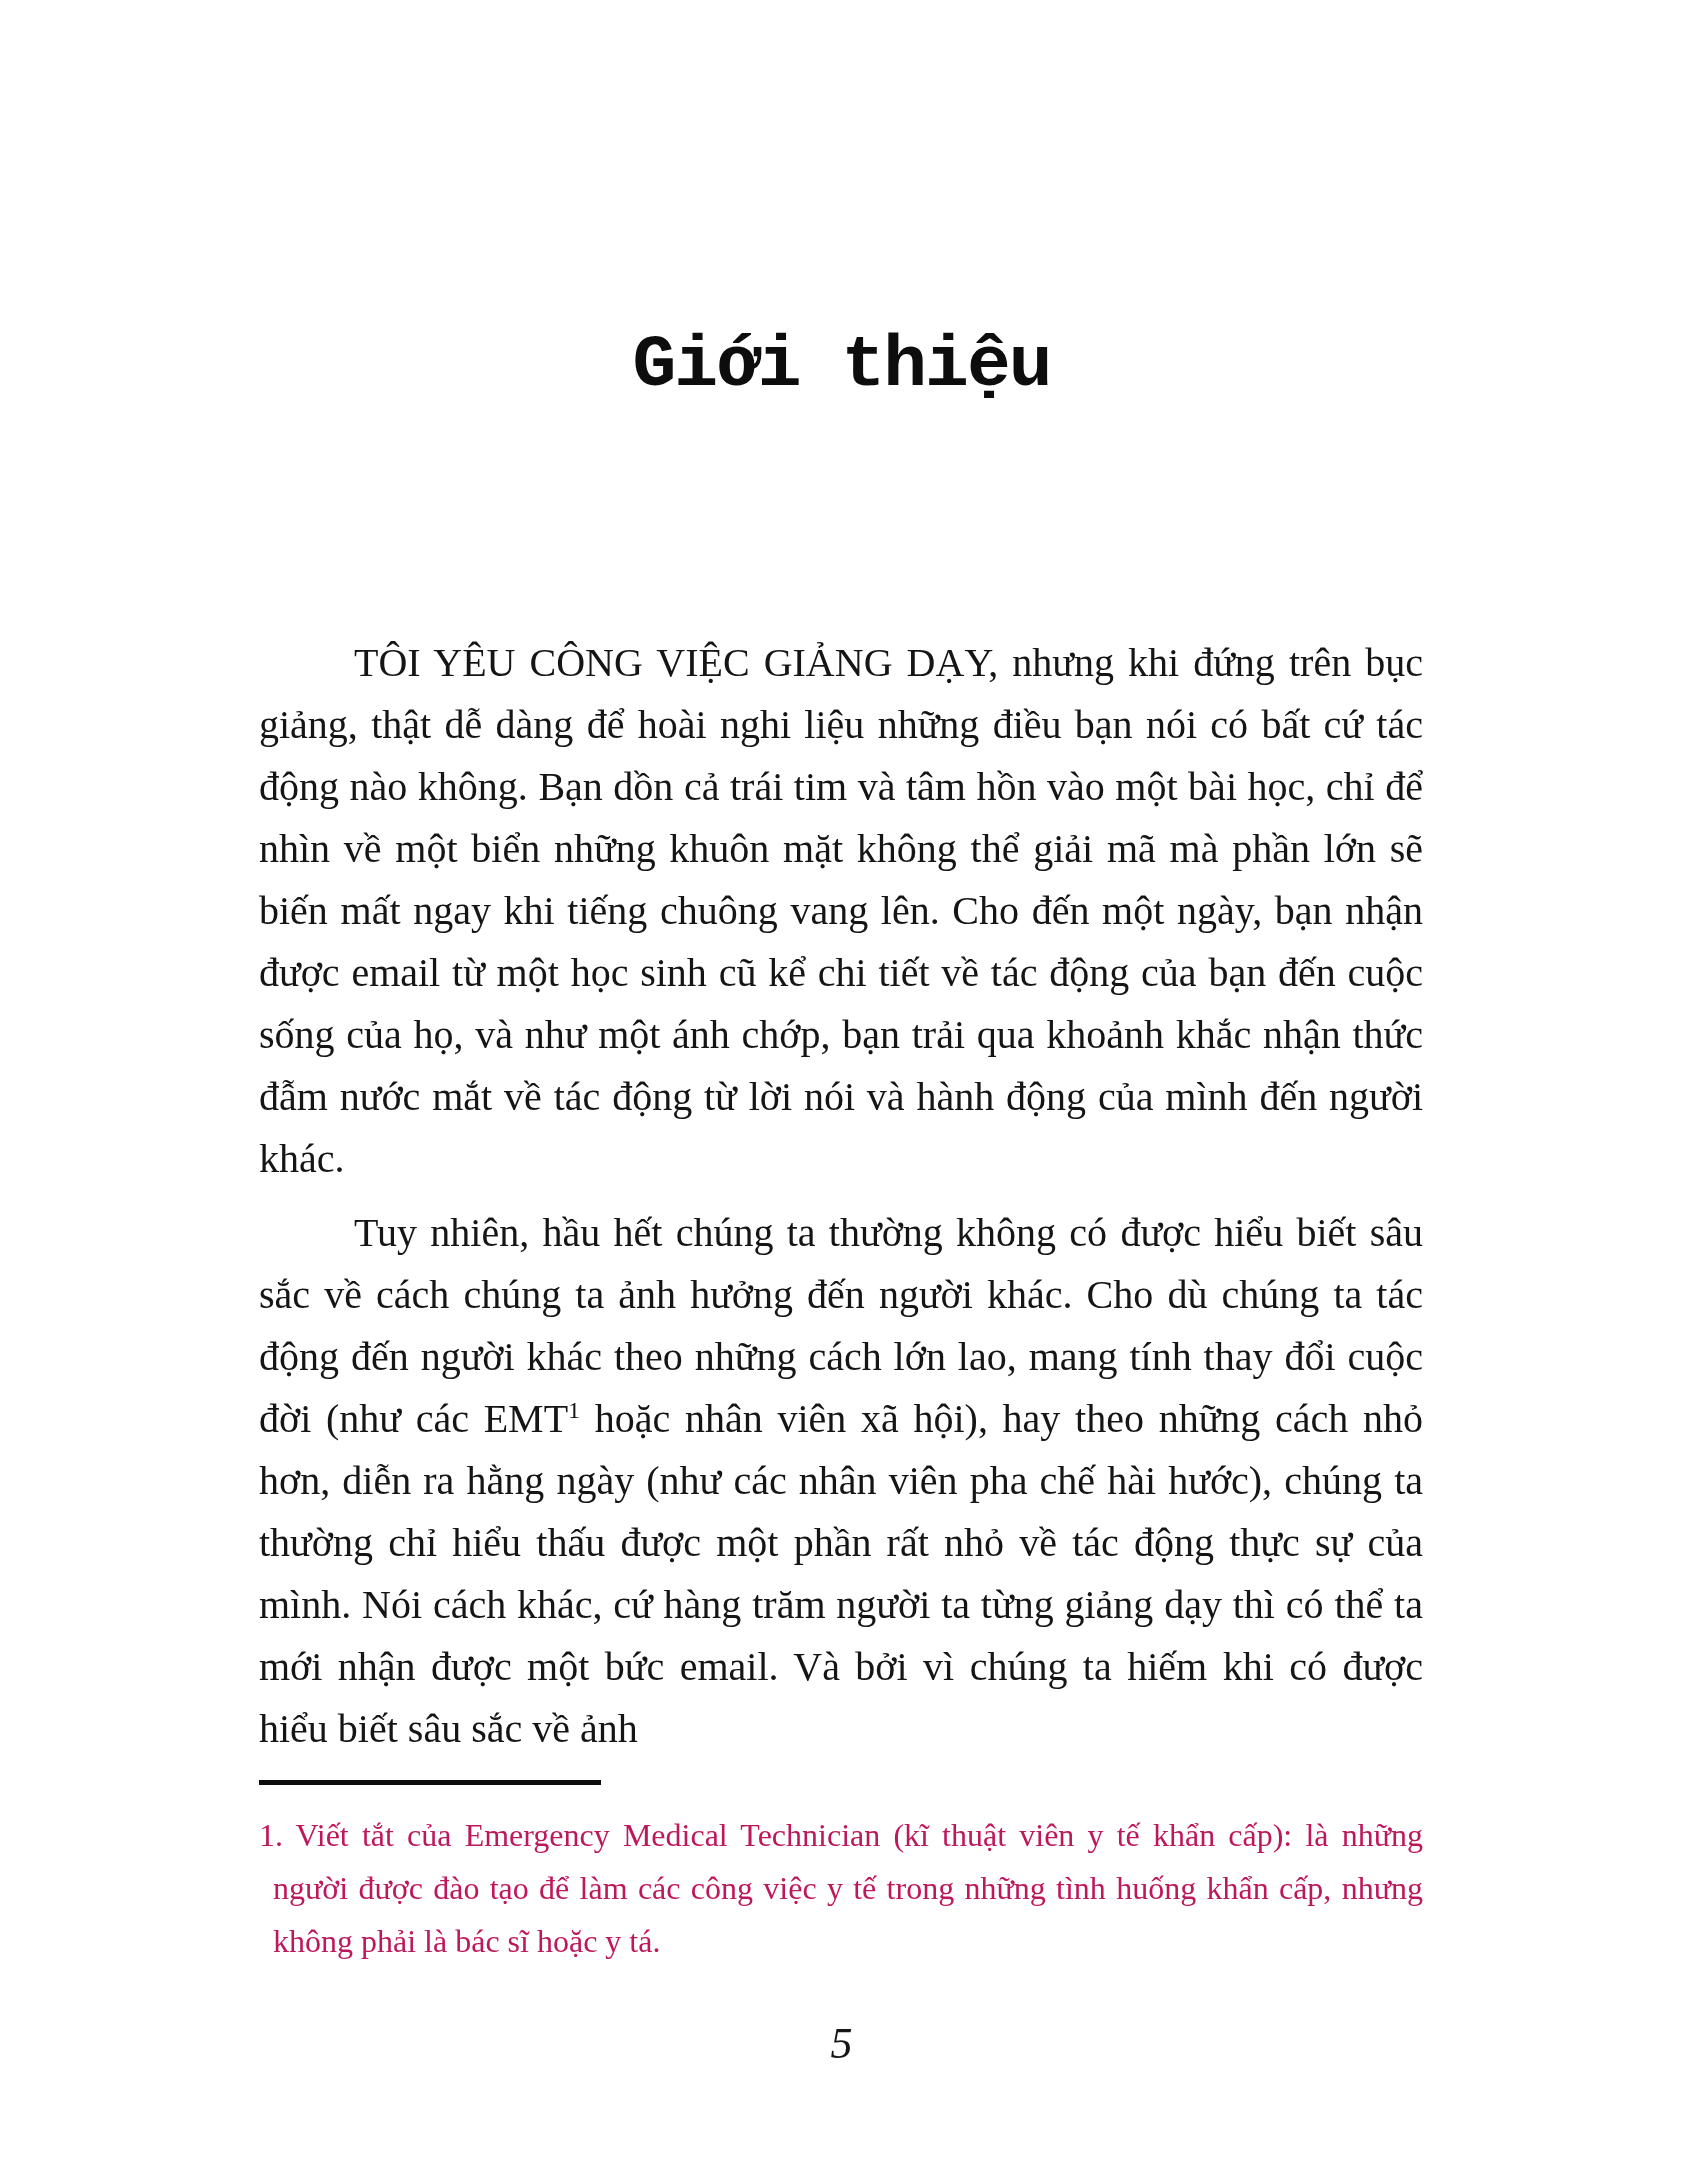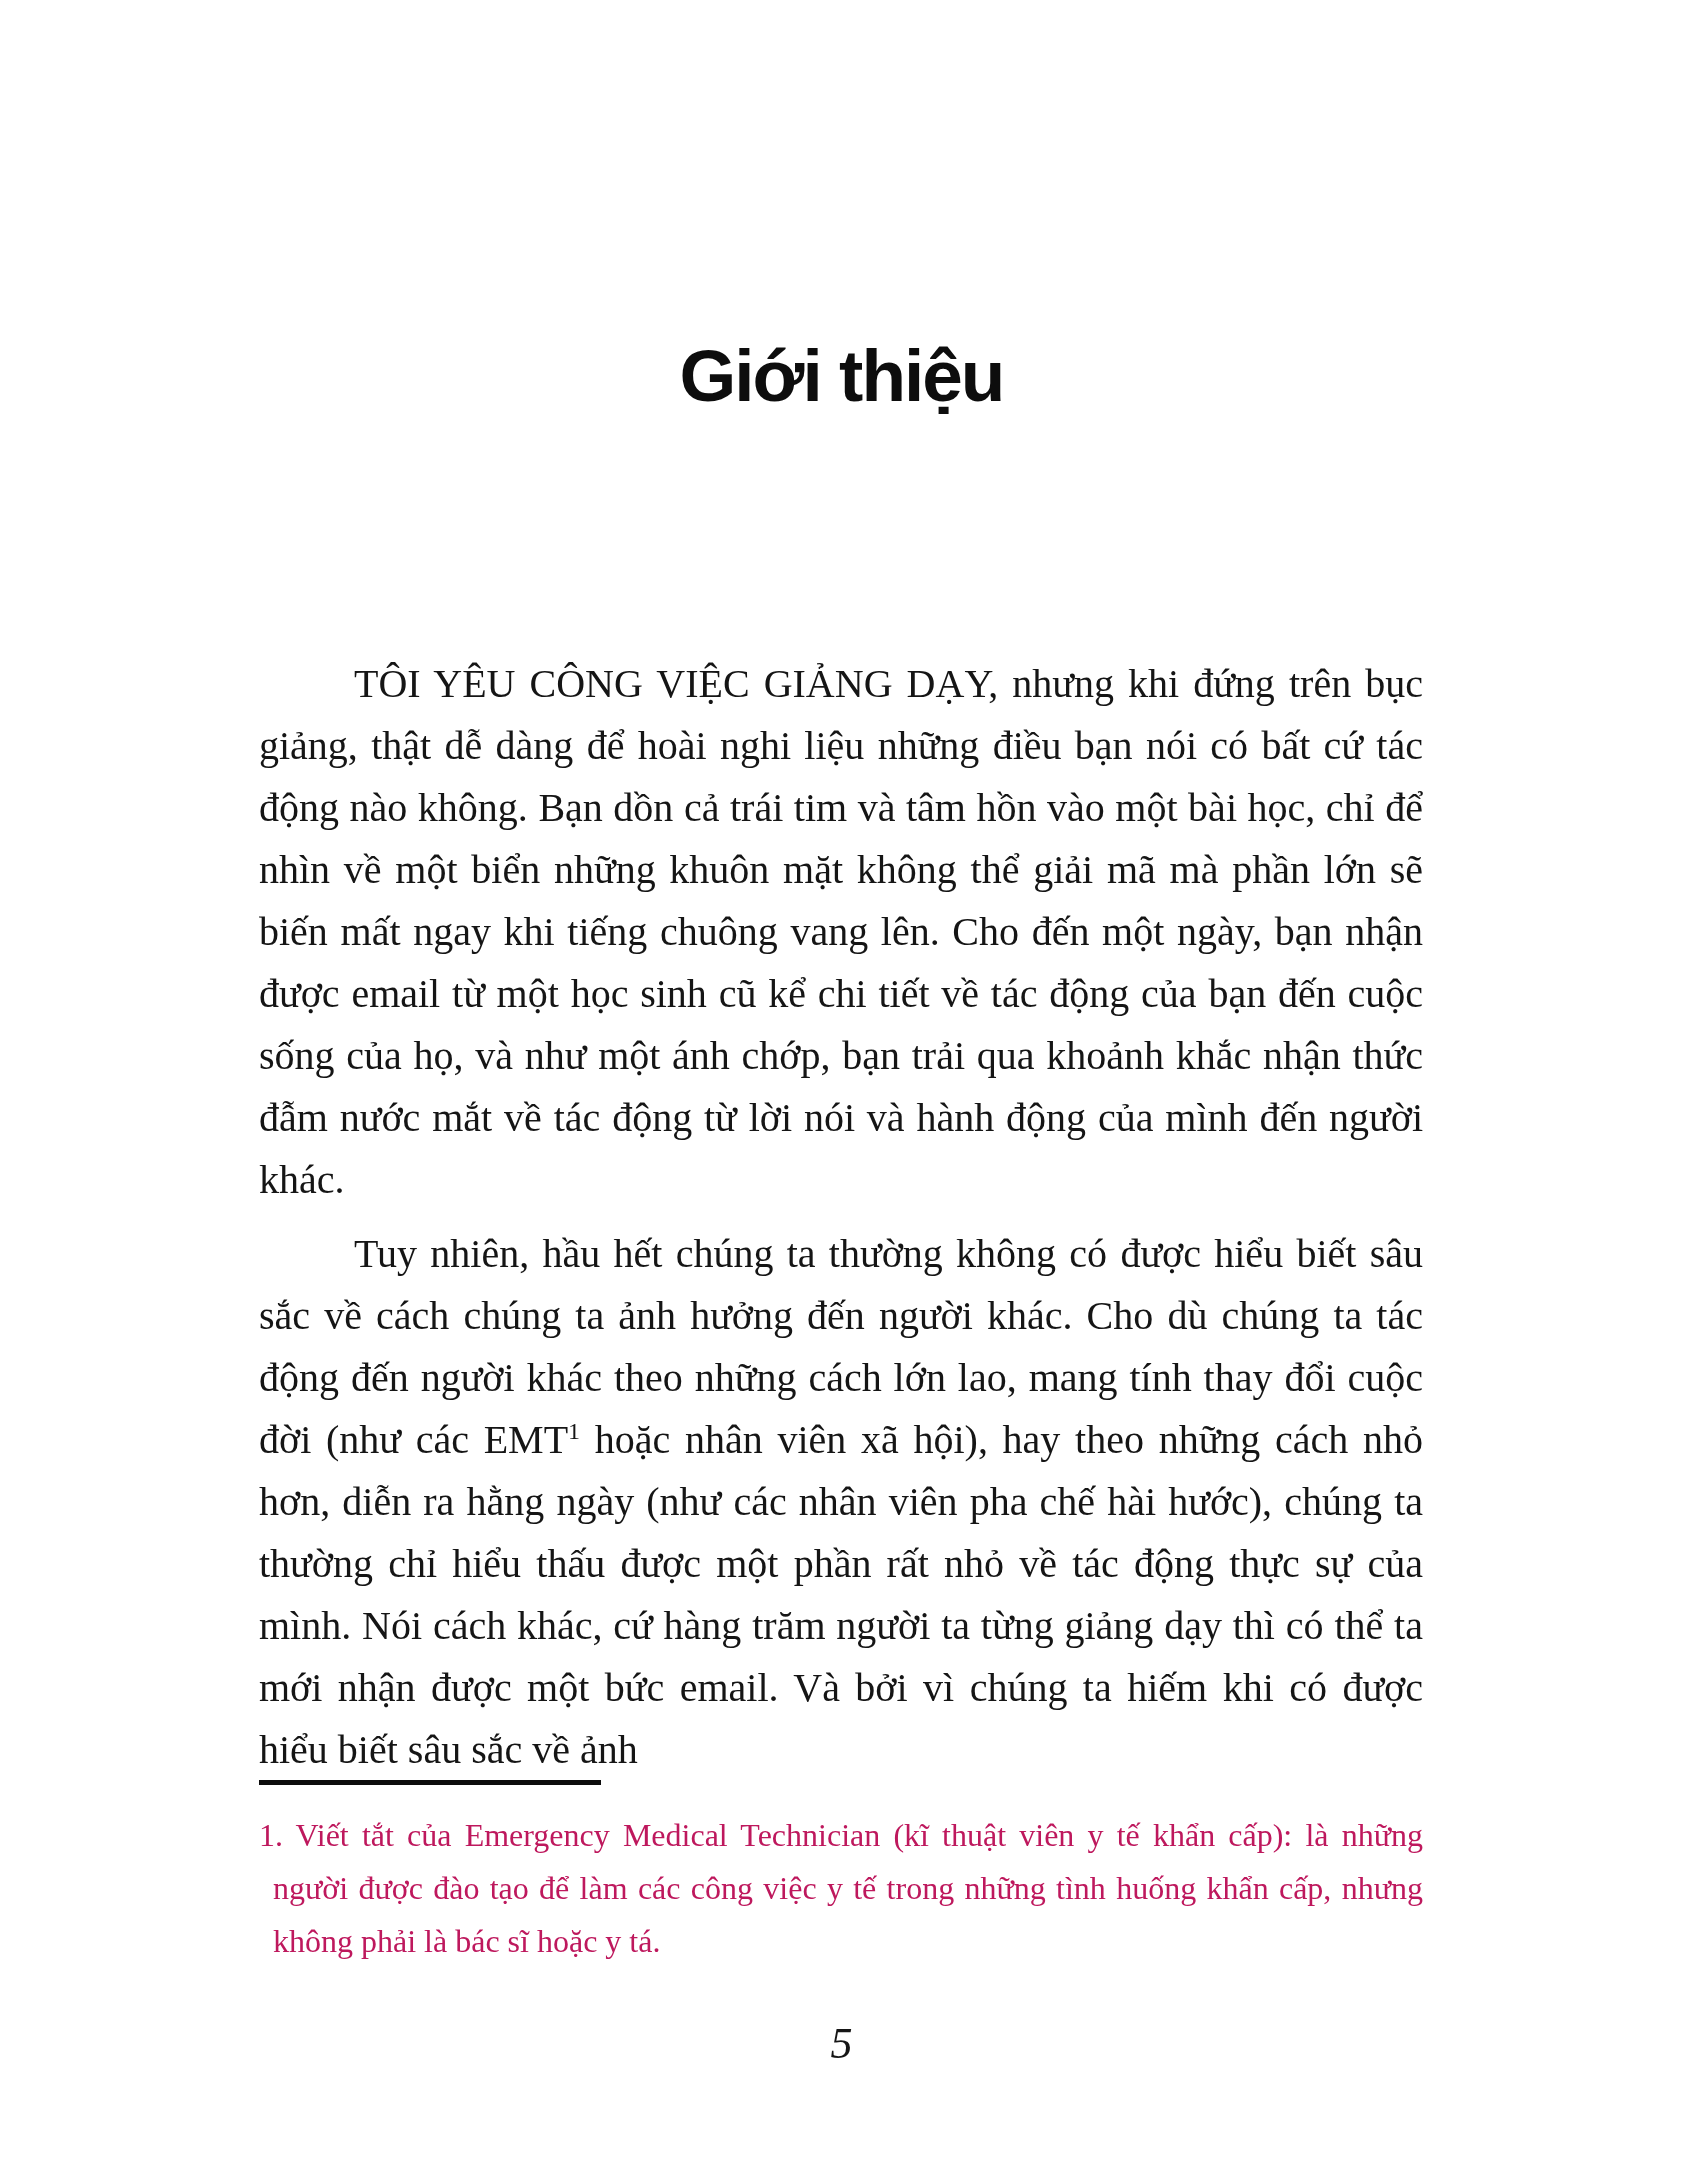--- a/index.html
+++ b/index.html
@@ -13,34 +13,34 @@
     color: #151515;
     overflow: hidden;
   }
   .page {
     position: absolute;
     inset: 0;
     background: #ffffff;
   }
   .chapter-title {
     position: absolute;
-    top: 334px;
+    top: 324px;
     left: 0;
     width: 100%;
     margin: 0;
     text-align: center;
-    font-family: Liberation Sans, sans-serif;
+    font-family: Liberation Mono, monospace;
     font-weight: bold;
     font-size: 73px;
     letter-spacing: -2px;
     color: #0d0d0d;
   }
   .body-text {
     position: absolute;
-    top: 653px;
+    top: 632px;
     left: 259px;
     width: 1164px;
   }
   .body-text p {
     margin: 0 0 12px 0;
     font-size: 40px;
     line-height: 62px;
     text-align: justify;
     text-indent: 95px;
     color: #151515;

